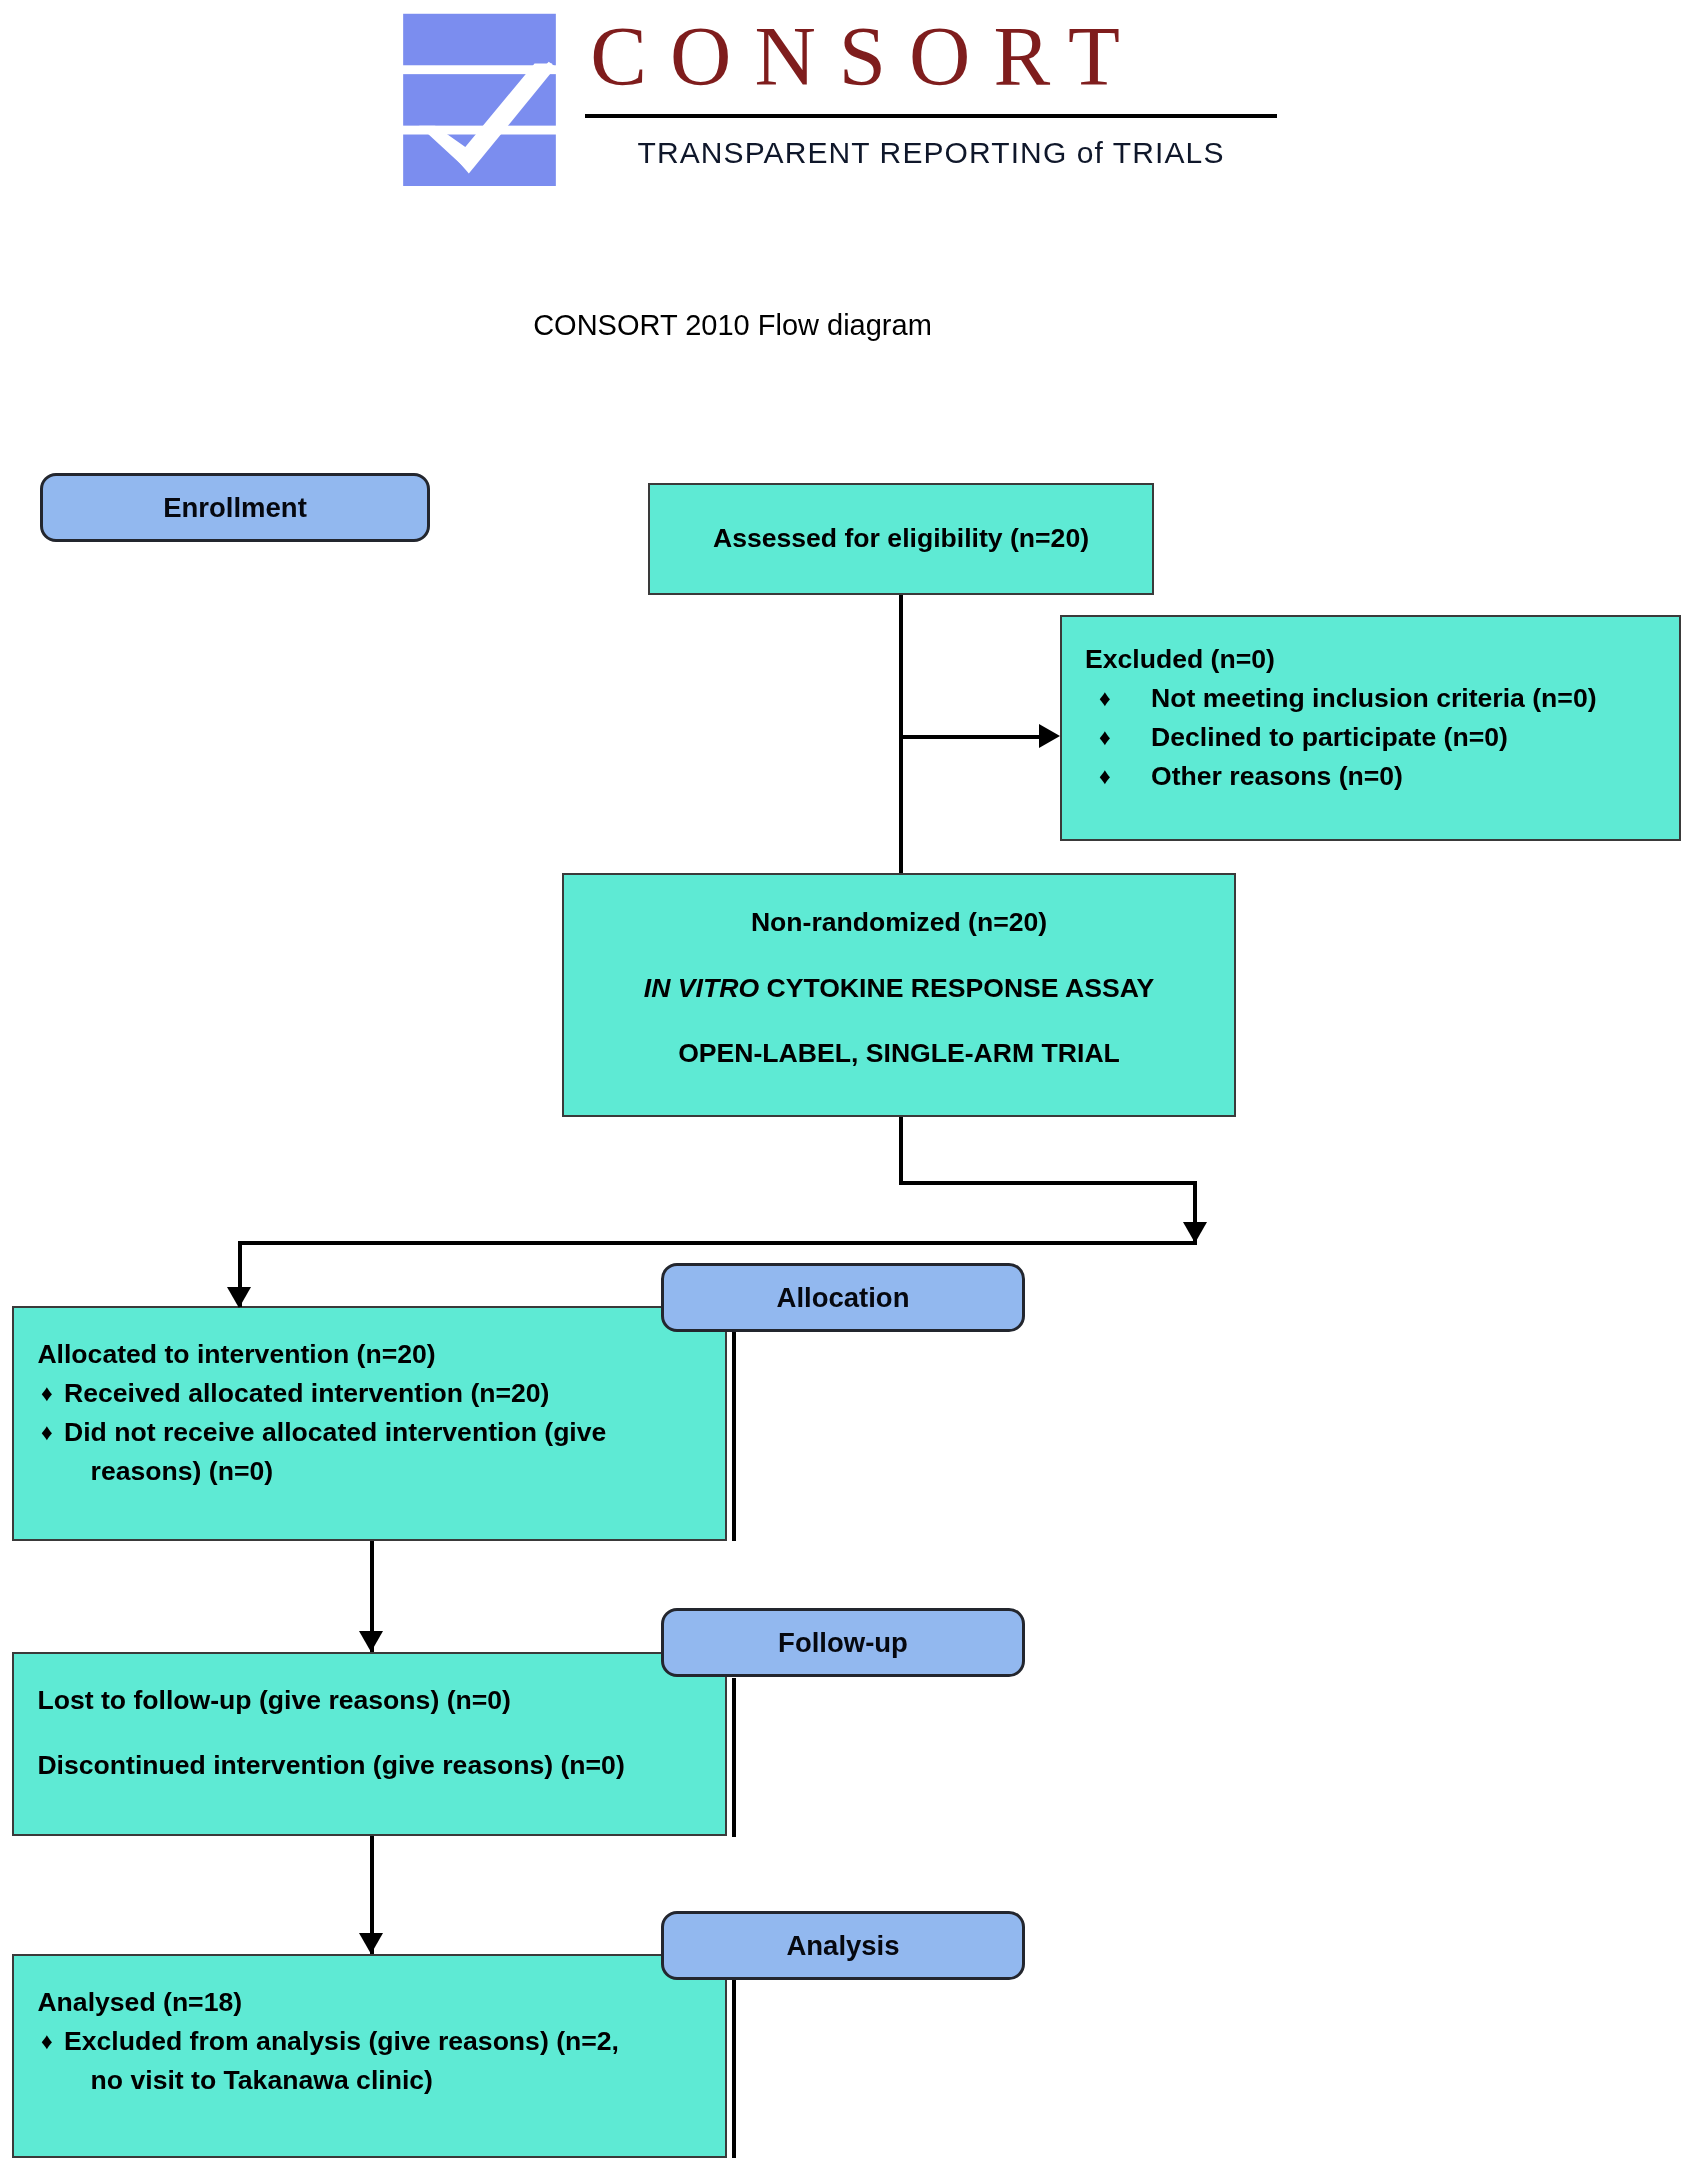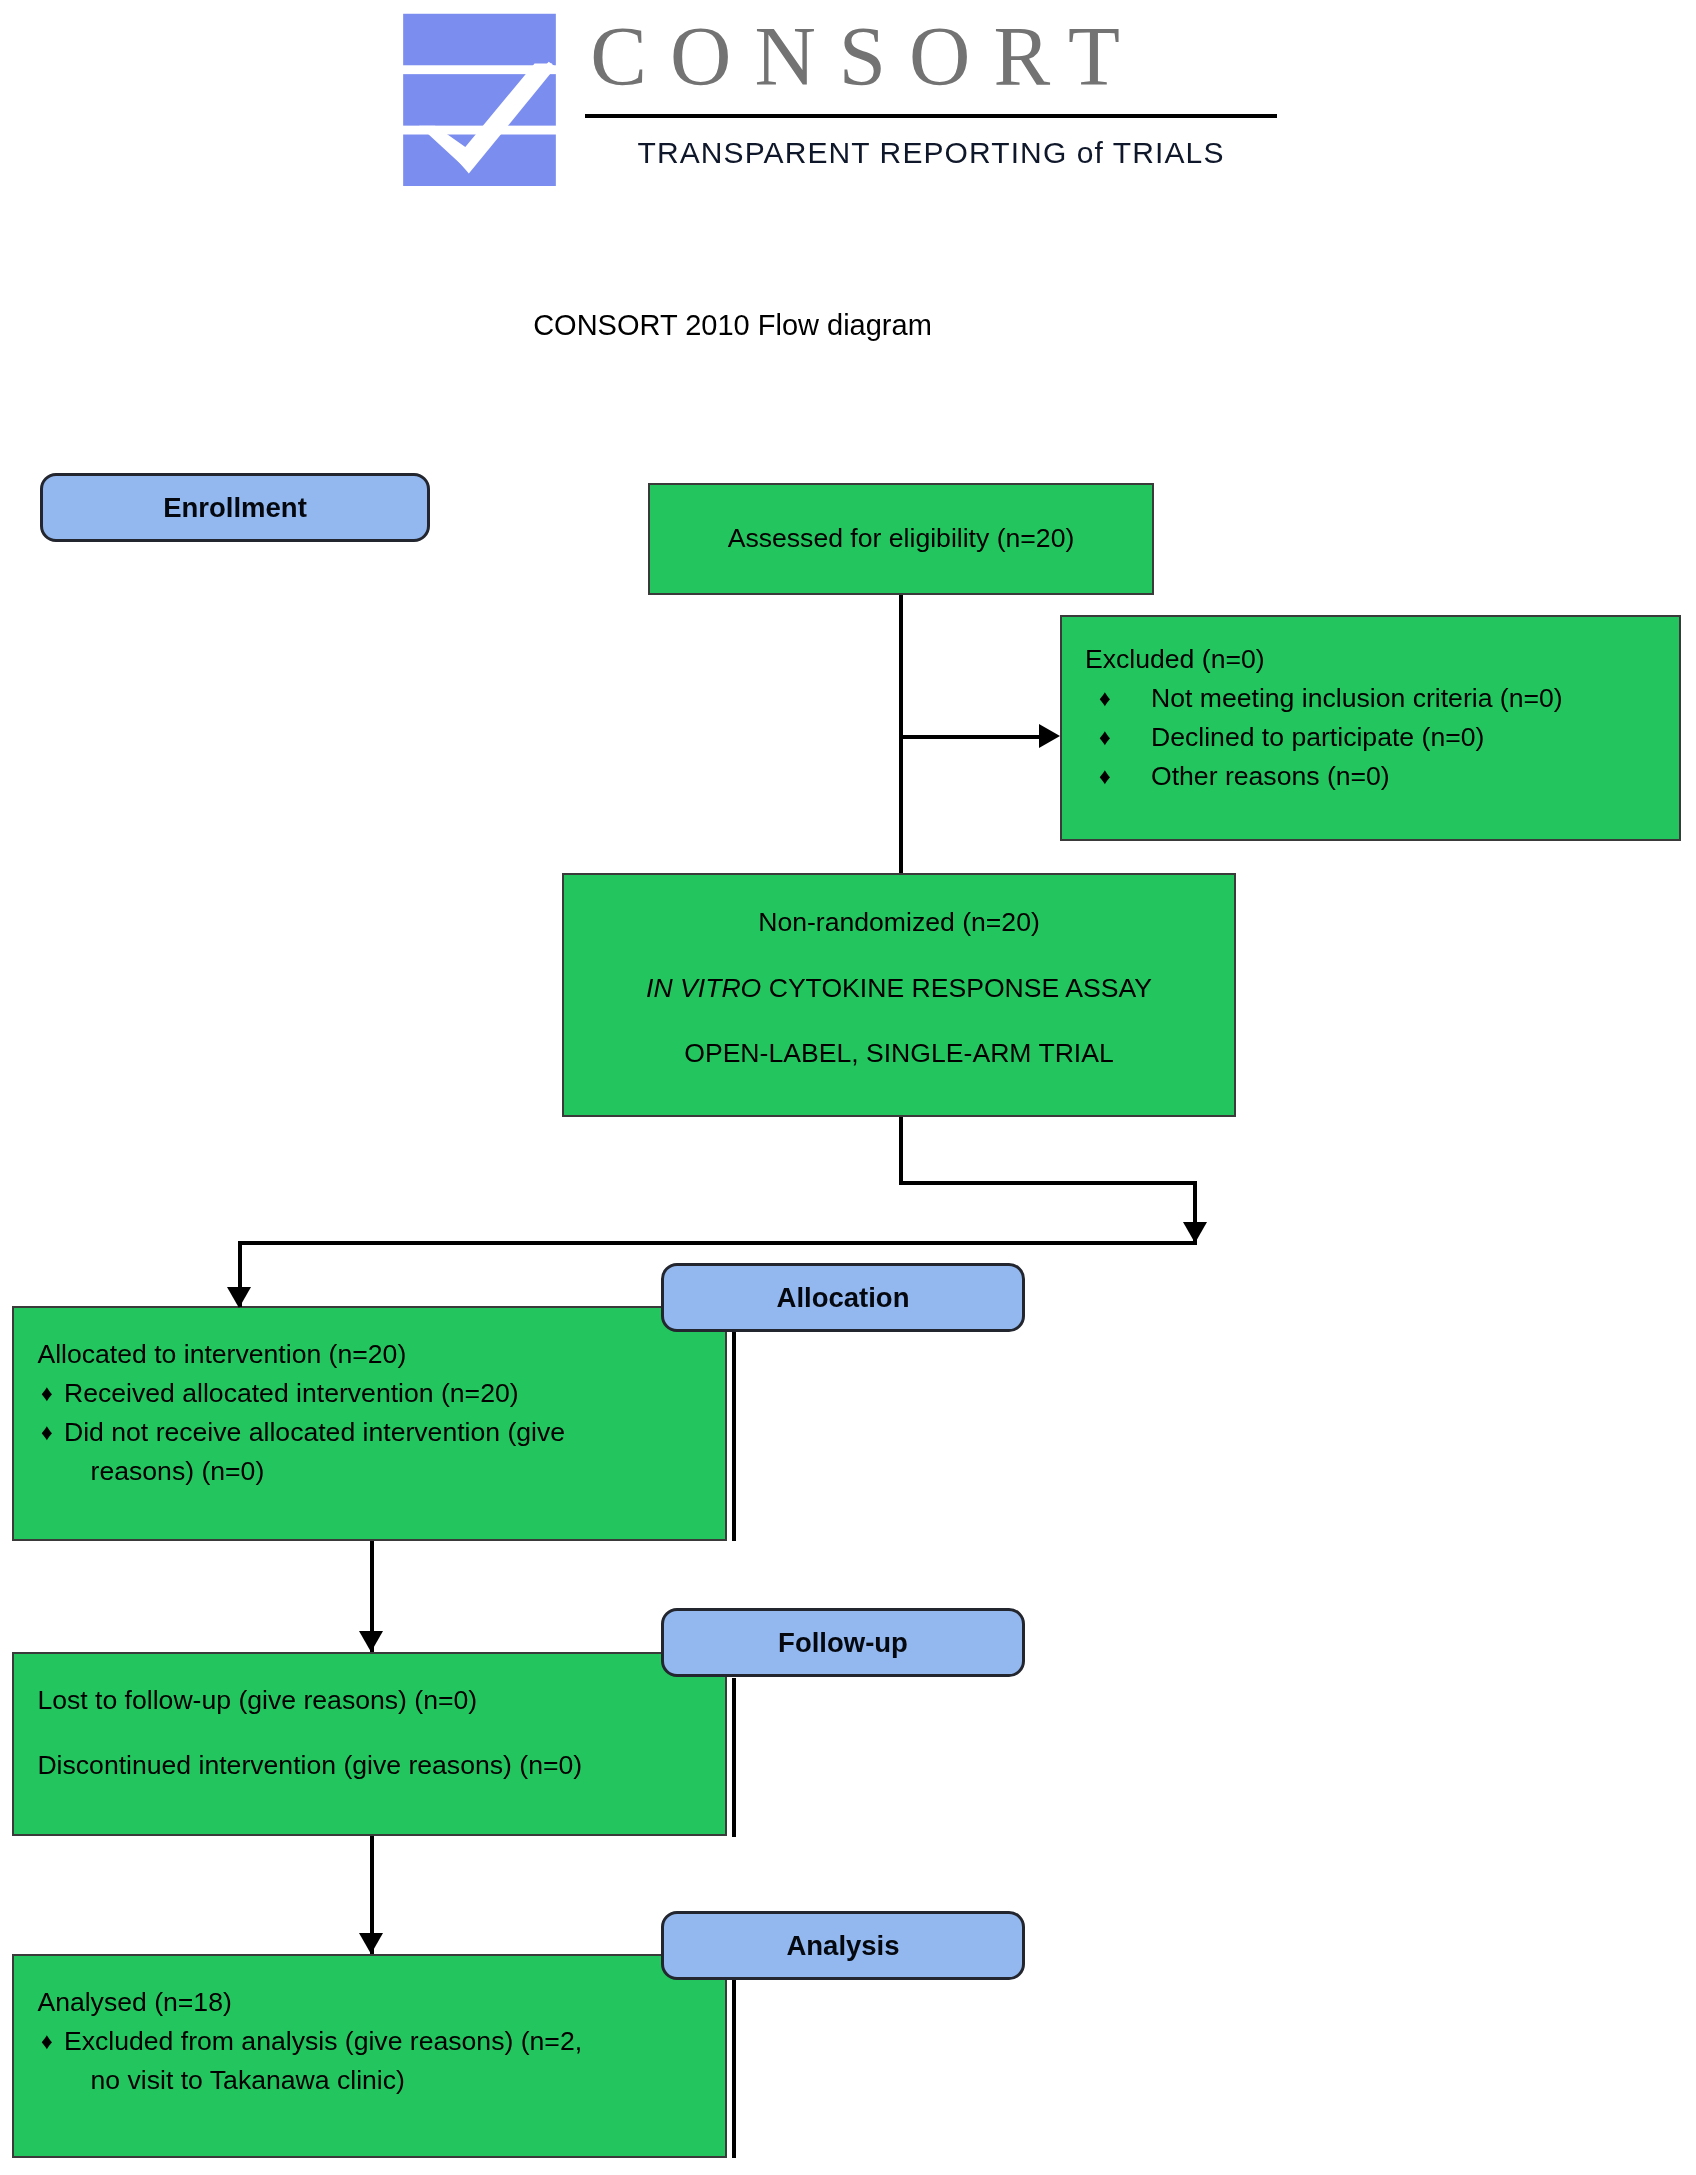--- a/index.html
+++ b/index.html
@@ -38,21 +38,21 @@
     position: absolute;
     left: 182px;
     top: 0px;
     width: 700px;
   }
   .logo-consort {
     font-family: "Liberation Serif", serif;
     font-size: 85px;
     letter-spacing: 23px;
     line-height: 98px;
-    color: #737373;
+    color: #7f1d1d;
     white-space: nowrap;
     padding-left: 5.3px;
   }
   .logo-rule {
     height: 4.4px;
     background: #000000;
     width: 692px;
     margin-top: 8.9px;
   }
   .logo-tagline {
@@ -78,25 +78,26 @@
   }
   #diagram-title .inner {
     display: inline-block;
     margin-left: -231px;
   }
 
   
   .node-box {
     position: absolute;
     box-sizing: border-box;
-    background: #22c55e;
+    background: #5eead4;
     border: 2.7px solid #3a3a3a;
     font-size: 26.6px;
     line-height: 39px;
     color: #000000;
+    font-weight: bold;
   }
   .node-box .pad {
     padding: 23px 23px 17.7px 23px;
   }
   .centered .pad {
     text-align: center;
   }
 
   
   .stage-badge {

